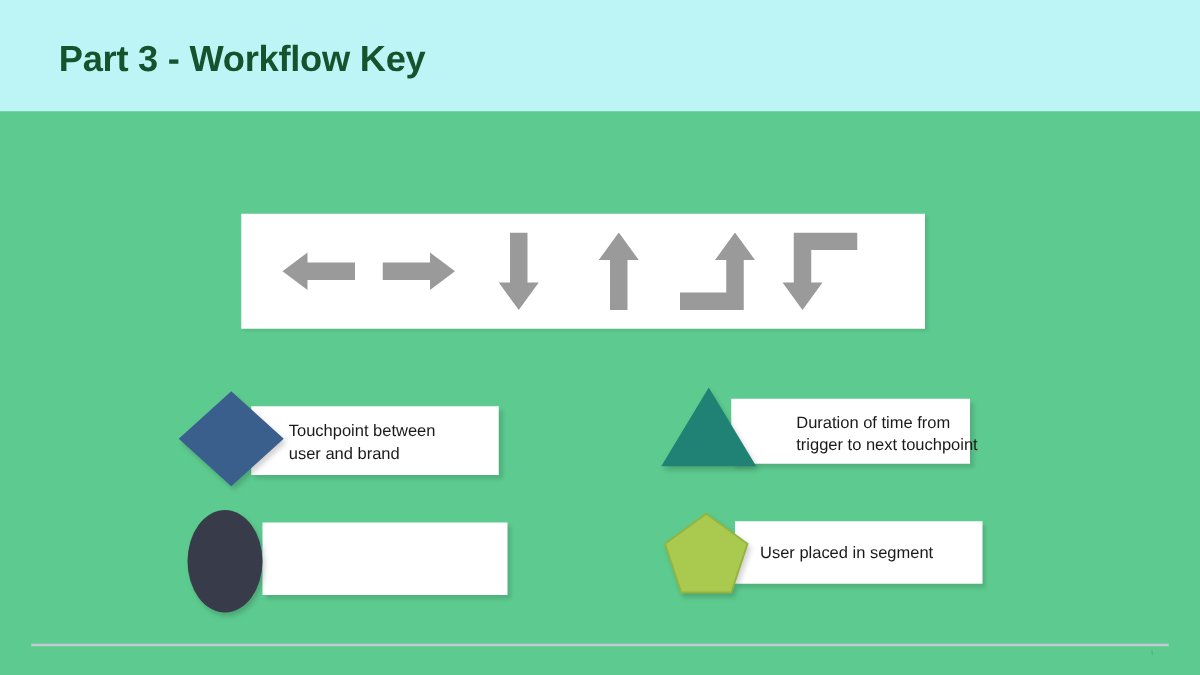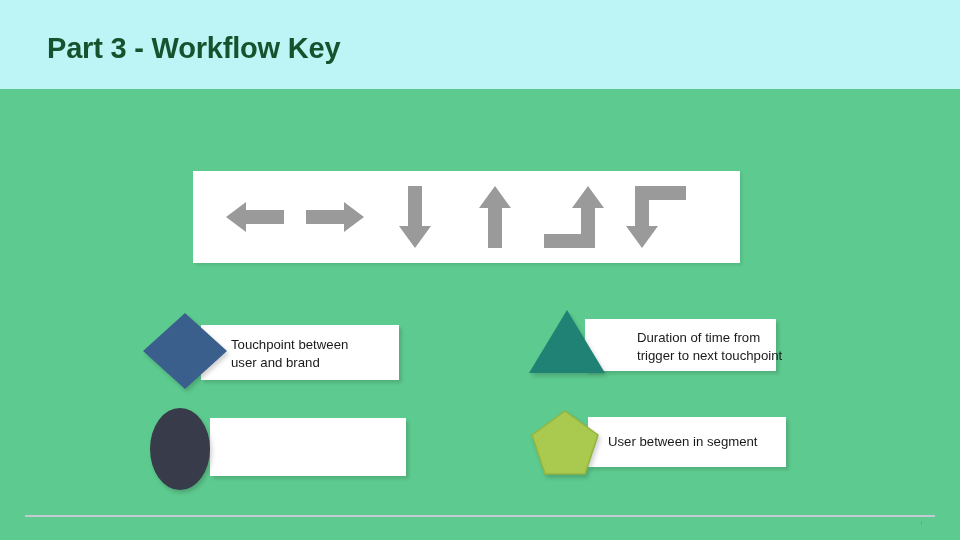--- a/index.html
+++ b/index.html
@@ -168,17 +168,17 @@
   </div>
 </div>
 
 <div class="legend-item" id="item-segment">
   <div class="legend-box"></div>
   <div class="legend-shape">
     <svg width="70" height="68" viewBox="0 0 70 68">
       <polygon points="35,2 68,26 55,65 15,65 2,26" fill="#A9C94F" stroke="#93B53F" stroke-width="1.5"></polygon>
     </svg>
   </div>
-  <div class="legend-text">User between in segment</div>
+  <div class="legend-text">User placed in segment</div>
 </div>
 
 <div class="footer-rule"></div>
 <div class="footer-mark">i</div>
 
 </body></html>

